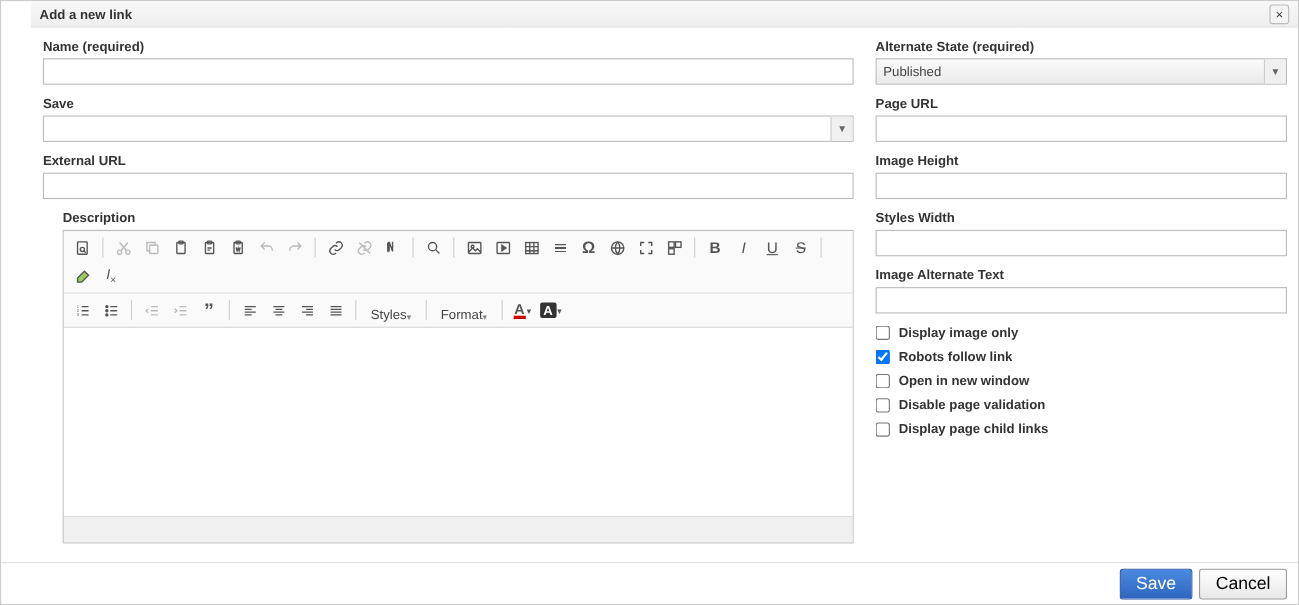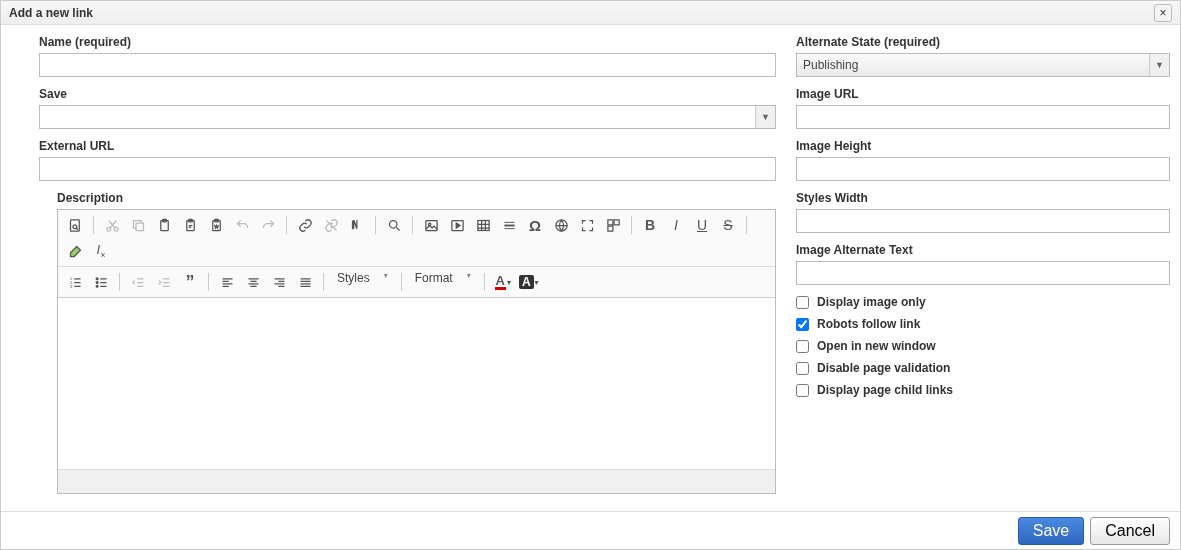--- a/index.html
+++ b/index.html
@@ -1,18 +1,18 @@
 <!DOCTYPE html>
 <html><head>
 <meta charset="utf-8">
 <style>
   * { box-sizing: border-box; margin: 0; padding: 0; }
   body { font-family: Arial, Helvetica, sans-serif; font-size: 12px; color: #333; background: #fff; }
   .dialog { width: 1181px; height: 550px; border: 1px solid #ccc; position: relative; display: flex; flex-direction: column; }
-  .dialog-header { background: linear-gradient(#f8f8f8, #eee); border-bottom: 1px solid #ddd; padding: 4px 8px; display: flex; align-items: center; justify-content: space-between; height: 24px; }
+  .dialog-header { background: linear-gradient(#f8f8f8, #eee); border-bottom: 1px solid #ddd; padding: 4px 8px; display: flex; align-items: center; justify-content: space-between; height: 24px; margin-left: 27px; }
   .dialog-title { font-weight: bold; font-size: 12px; }
   .close-btn { width: 18px; height: 18px; border: 1px solid #bbb; border-radius: 3px; background: #f4f4f4; display: flex; align-items: center; justify-content: center; cursor: pointer; font-size: 12px; line-height: 1; }
   .dialog-body { flex: 1; padding: 10px; display: flex; gap: 20px; overflow: hidden; }
   .col-left { flex: 0 0 765px; padding-left: 28px; }
   .col-right { flex: 1; }
   .field { margin-bottom: 10px; }
   .field-label { font-weight: bold; font-size: 12px; margin-bottom: 4px; display: block; }
   .text-input { width: 100%; height: 24px; border: 1px solid #bbb; padding: 2px 6px; font-size: 12px; }
   .select-wrap { width: 100%; height: 24px; border: 1px solid #bbb; display: flex; align-items: stretch; background: #fff; }
   .select-wrap .sel-text { flex: 1; padding: 4px 6px; font-size: 12px; color: #555; }
@@ -20,21 +20,21 @@
   .select-wrap.published { background: linear-gradient(#fafafa, #eaeaea); }
   .select-wrap.published .sel-text { color: #444; }
 
   
   .editor { border: 1px solid #bbb; display: flex; flex-direction: column; height: 285px; }
   .toolbar { border-bottom: 1px solid #ddd; padding: 4px 6px; display: flex; flex-wrap: wrap; align-items: center; gap: 4px; background: #fafafa; }
   .tb-btn { width: 22px; height: 22px; display: inline-flex; align-items: center; justify-content: center; border-radius: 2px; cursor: pointer; color: #555; }
   .tb-btn svg { width: 15px; height: 15px; }
   .tb-btn.disabled { color: #bbb; cursor: default; }
   .tb-sep { width: 1px; height: 18px; background: #ccc; margin: 0 3px; }
-  .tb-dd { height: 22px; border: none; background: transparent; font-size: 12px; color: #444; display: inline-flex; align-items: flex-start; gap: 14px; padding: 0 6px; cursor: pointer; }
+  .tb-dd { height: 22px; border: none; background: transparent; font-size: 12px; color: #444; display: inline-flex; align-items: flex-end; padding: 0 6px; cursor: pointer; }
   .tb-dd .caret { font-size: 8px; color: #888; }
   .editor-area { flex: 1; background: #fff; }
   .editor-footer { height: 24px; border-top: 1px solid #ddd; background: #f0f0f0; }
 
   
   .check-row { display: flex; align-items: center; gap: 8px; margin-bottom: 8px; margin-top: 2px; }
   .check-row input { width: 13px; height: 13px; }
   .check-row label { font-weight: bold; font-size: 12px; }
 
   
@@ -301,27 +301,27 @@
           <div class="editor-area"></div>
           <div class="editor-footer"></div>
         </div>
       </div>
     </div>
 
     <div class="col-right">
       <div class="field">
         <label class="field-label">Alternate State (required)</label>
         <div class="select-wrap published">
-          <div class="sel-text">Publishing</div>
+          <div class="sel-text">Published</div>
           <div class="sel-arrow">▼</div>
         </div>
       </div>
 
       <div class="field">
-        <label class="field-label">Image URL</label>
+        <label class="field-label">Page URL</label>
         <input class="text-input" value="" style="">
       </div>
 
       <div class="field">
         <label class="field-label">Image Height</label>
         <input class="text-input" value="" style="">
       </div>
 
       <div class="field">
         <label class="field-label">Styles Width</label>

